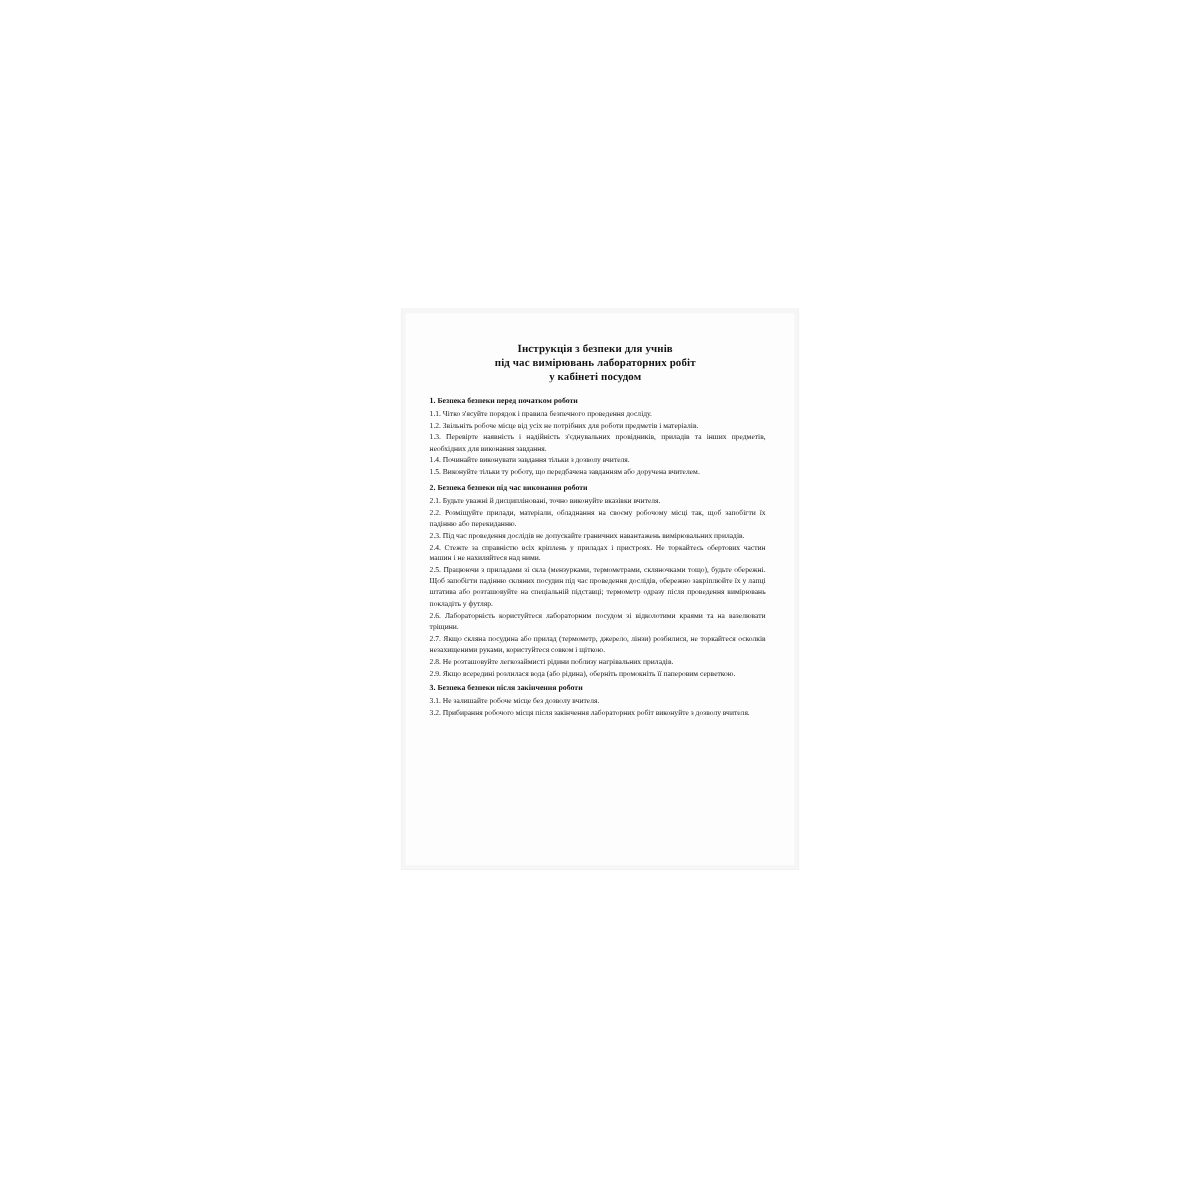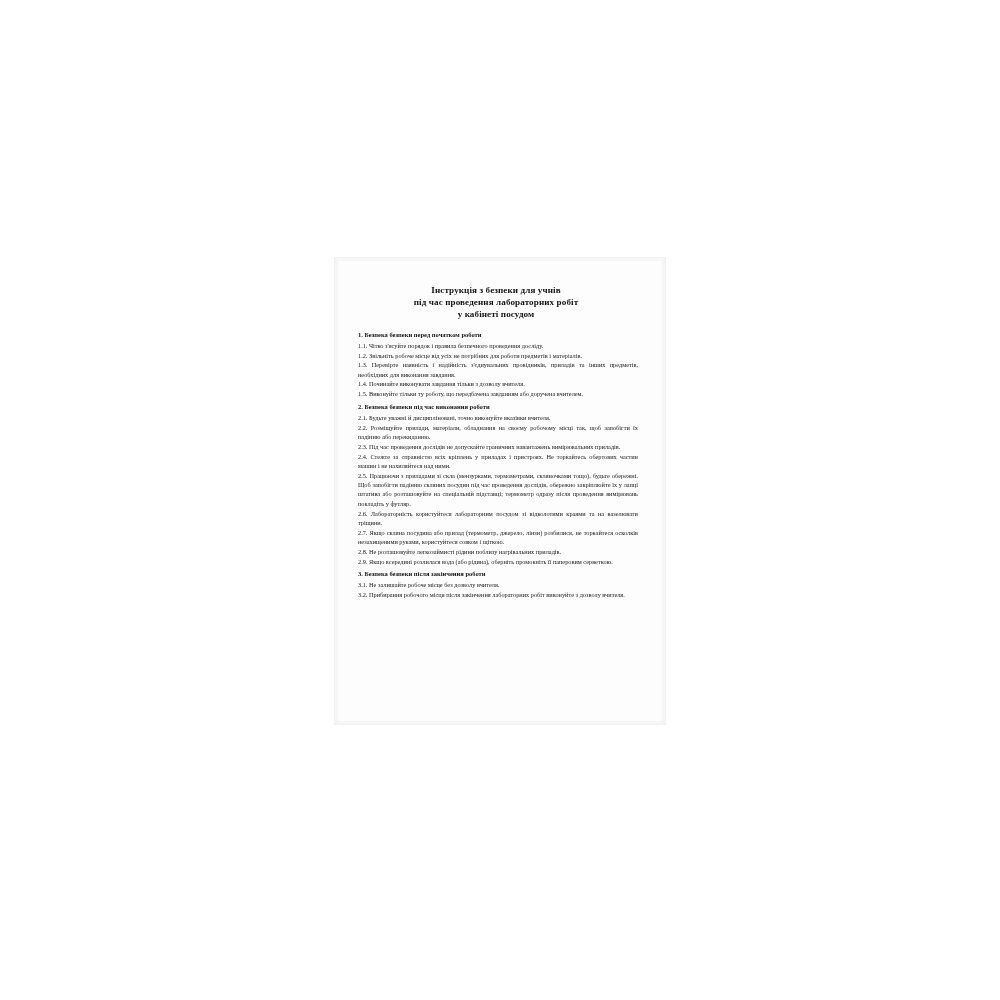--- a/index.html
+++ b/index.html
@@ -86,21 +86,21 @@
   <div class="sheet">
     <div class="scan-edge-l"></div>
     <div class="scan-edge-r"></div>
     <div class="scan-edge-t"></div>
     <div class="scan-edge-b"></div>
 
     <div class="sheet-inner">
 
       <div class="doc-title">
         <div>Інструкція з безпеки для учнів</div>
-        <div>під час проведення лабораторних робіт</div>
+        <div>під час вимірювань лабораторних робіт</div>
         <div>у кабінеті посудом</div>
       </div>
 
       <div class="section-heading">1. Безпека безпеки перед початком роботи</div>
       <p class="para">1.1. Чітко з'ясуйте порядок і правила безпечного проведення досліду.</p>
       <p class="para">1.2. Звільніть робоче місце від усіх не потрібних для роботи предметів і матеріалів.</p>
       <p class="para">1.3. Перевірте наявність і надійність з'єднувальних провідників, приладів та інших предметів, необхідних для виконання завдання.</p>
       <p class="para">1.4. Починайте виконувати завдання тільки з дозволу вчителя.</p>
       <p class="para">1.5. Виконуйте тільки ту роботу, що передбачена завданням або доручена вчителем.</p>
 

